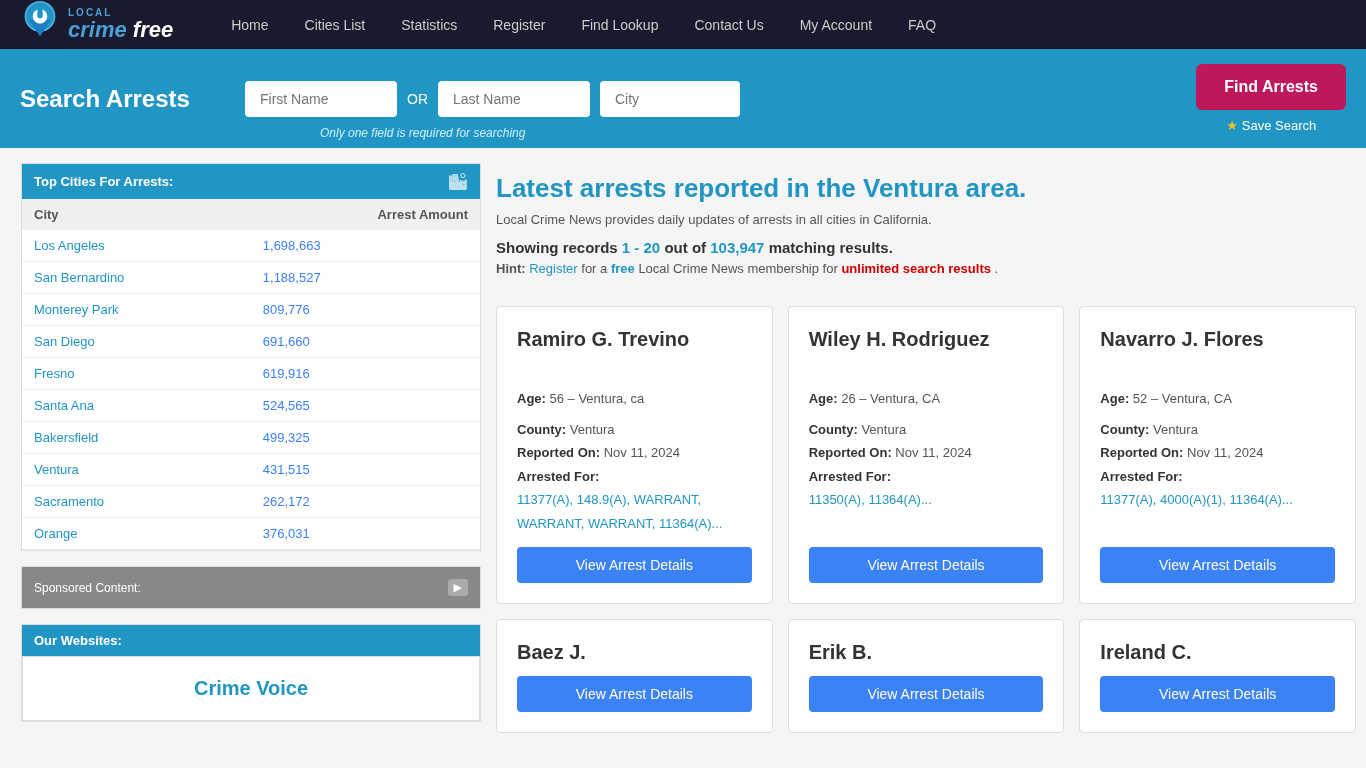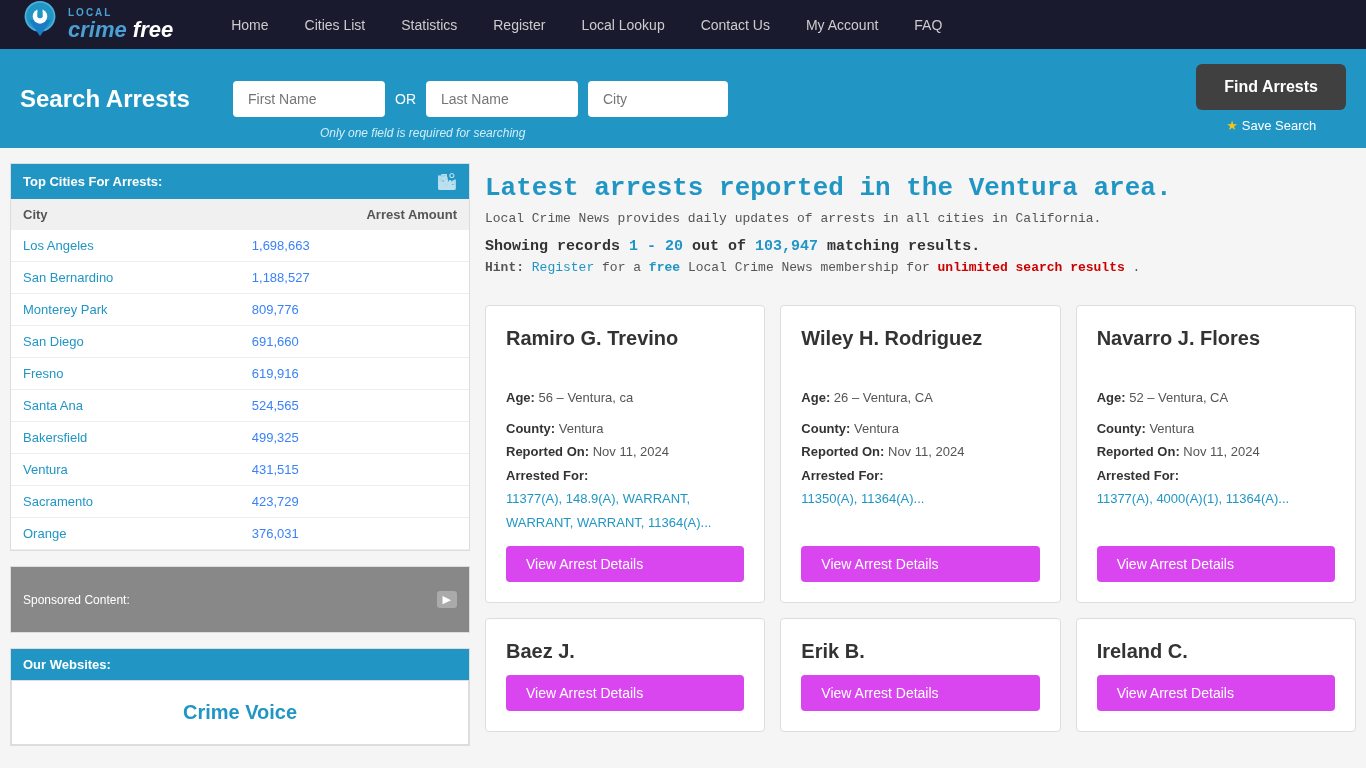--- a/index.html
+++ b/index.html
@@ -60,21 +60,21 @@
       font-size: 14px;
       transition: color 0.2s;
     }
 
     
     .search-bar {
       background: #2196c4;
       padding: 15px 20px;
       display: flex;
       align-items: center;
-      gap: 13px;
+      gap: 25px;
       min-height: 80px;
       position: relative;
     }
     .search-label {
       color: white;
       font-size: 24px;
       font-weight: bold;
       min-width: 200px;
     }
     .search-fields {
@@ -101,21 +101,21 @@
       font-size: 12px;
       font-style: italic;
       position: absolute;
       bottom: 8px;
       left: 320px;
     }
     .city-input {
       width: 140px !important;
     }
     .find-arrests-btn {
-      background: #404040;
+      background: #be185d;
       color: white;
       border: none;
       padding: 14px 28px;
       border-radius: 6px;
       font-size: 16px;
       font-weight: bold;
       cursor: pointer;
       white-space: nowrap;
     }
     .save-search-link {
@@ -141,20 +141,21 @@
       gap: 0;
       padding: 15px 10px;
       max-width: 1366px;
     }
 
     
     .sidebar {
       width: 460px;
       min-width: 460px;
       margin-right: 15px;
+      margin-left: 11px;
     }
     .sidebar-section {
       background: white;
       border: 1px solid #ddd;
       margin-bottom: 15px;
     }
     .sidebar-header {
       background: #2196c4;
       color: white;
       padding: 8px 12px;
@@ -190,21 +191,21 @@
       color: #2196c4;
       text-decoration: none;
       text-align: right;
     }
     .cities-table td.amount { text-align: left; color: #3b82f6; }
 
     
     .sponsored-header {
       background: #888;
       color: white;
-      padding: 24px 12px;
+      padding: 12px 12px;
       font-size: 12px;
       display: flex;
       align-items: center;
       justify-content: space-between;
     }
     .play-icon {
       background: #aaa;
       color: white;
       padding: 2px 6px;
       border-radius: 3px;
@@ -229,21 +230,20 @@
       font-size: 20px;
       font-weight: bold;
     }
 
     
     .content-area {
       flex: 1;
     }
     .content-header {
       padding: 10px 0 15px;
-      font-family: Liberation Mono, monospace;
     }
     .content-title {
       color: #2196c4;
       font-size: 26px;
       font-weight: bold;
       margin-bottom: 8px;
     }
     .content-subtitle {
       color: #555;
       font-size: 13px;
@@ -294,28 +294,28 @@
     }
     .arrest-age strong { color: #333; }
     .arrest-details {
       font-size: 13px;
       color: #555;
       line-height: 1.8;
     }
     .arrest-details strong { color: #333; }
     .arrest-details .charges { color: #2196c4; }
     .view-details-btn {
-      background: #d946ef;
+      background: #3b82f6;
       color: white;
       border: none;
       padding: 10px 20px;
       border-radius: 4px;
       font-size: 14px;
       cursor: pointer;
-      text-align: left;
+      text-align: center;
       margin-top: auto;
     }
   </style>
 </head>
 <body>
 
 <nav class="top-nav">
   <div class="logo-area">
     <svg class="logo-icon" viewBox="0 0 40 55" xmlns="http://www.w3.org/2000/svg">
       <circle cx="20" cy="18" r="16" fill="#2196c4" stroke="#4ab0e0" stroke-width="2"></circle>
@@ -339,21 +339,21 @@
     <li>
         <a href="#">Cities List</a>
       </li>
     <li>
         <a href="#">Statistics</a>
       </li>
     <li>
         <a href="#">Register</a>
       </li>
     <li>
-        <a href="#">Local Lookup</a>
+        <a href="#">Find Lookup</a>
       </li>
     <li>
         <a href="#">Contact Us</a>
       </li>
     <li>
         <a href="#">My Account</a>
       </li>
     <li>
         <a href="#">FAQ</a>
       </li>
@@ -421,21 +421,21 @@
             <tr>
       <td class="city-link"><a href="#">Bakersfield</a></td>
       <td class="amount">499,325</td>
     </tr>
             <tr>
       <td class="city-link"><a href="#">Ventura</a></td>
       <td class="amount">431,515</td>
     </tr>
             <tr>
       <td class="city-link"><a href="#">Sacramento</a></td>
-      <td class="amount">423,729</td>
+      <td class="amount">262,172</td>
     </tr>
             <tr>
       <td class="city-link"><a href="#">Orange</a></td>
       <td class="amount">376,031</td>
     </tr>
           </tbody>
       </table>
     </div>
 
     <div class="sidebar-section">

